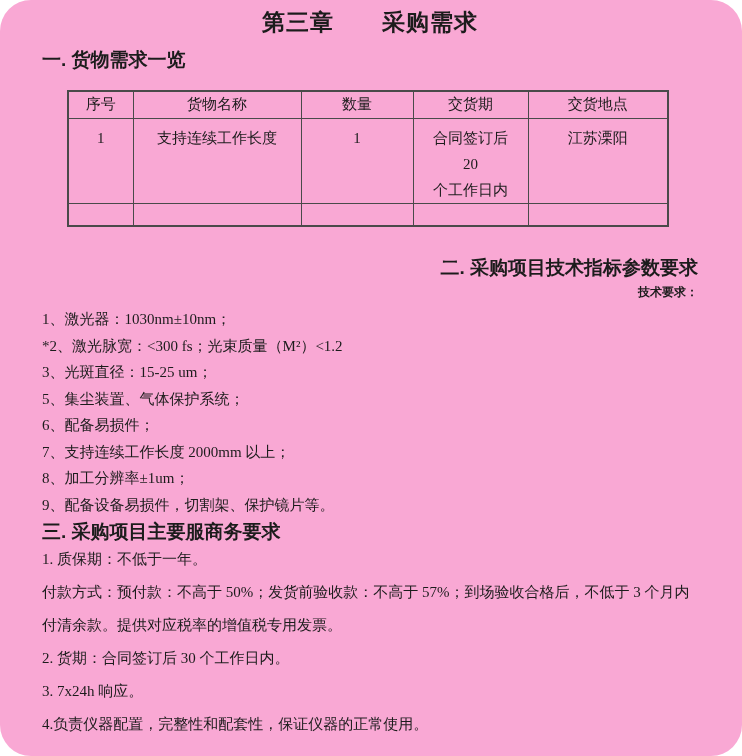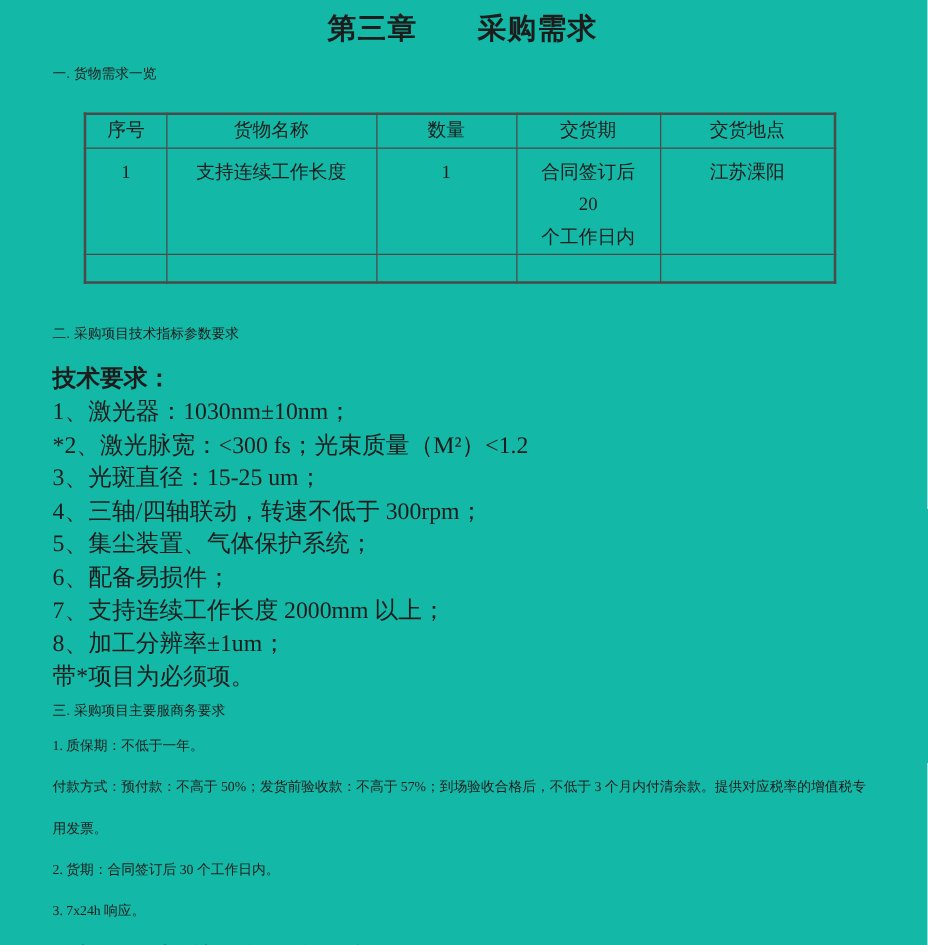--- a/index.html
+++ b/index.html
@@ -13,35 +13,36 @@
     overflow: hidden;
     font-family: "Liberation Serif", "DejaVu Serif", serif;
     color: #1c1c1c;
   }
   .page {
     position: relative;
     width: 742px;
     height: 756px;
     padding: 6px 44px 0 42px;
     box-sizing: border-box;
-    background: #14b8a6;
+    background: #f9a8d4;
+    border-radius: 31px;
   }
   .doc-title {
     text-align: center;
     font-family: "Liberation Sans", "DejaVu Sans", sans-serif;
     font-weight: 700;
     font-size: 23px;
     line-height: 32px;
     letter-spacing: 1px;
     white-space: pre;
   }
   .sec-heading {
     font-family: "Liberation Sans", "DejaVu Sans", sans-serif;
-    font-weight: 400;
-    font-size: 11px;
+    font-weight: 700;
+    font-size: 19px;
     line-height: 21px;
   }
   .sec-heading.first {
     margin-top: 11px;
   }
   .goods-table {
     border-collapse: collapse;
     table-layout: fixed;
     width: 600px;
     margin: 20px 0 0 25px;
@@ -61,35 +62,36 @@
     height: 27px;
     vertical-align: middle;
   }
   .goods-table tbody td {
     vertical-align: top;
     padding-top: 6px;
     line-height: 26px;
   }
   .goods-table tr.row-data td { height: 46px; }
   .goods-table tr.row-empty td { height: 23px; }
-  .sec2-heading { margin-top: 30px; }
+  .sec2-heading { margin-top: 30px; text-align: right; }
   .sub-heading {
     font-family: "Liberation Sans", "DejaVu Sans", sans-serif;
     font-weight: 700;
-    font-size: 19px;
+    font-size: 12px;
     line-height: 27px;
-    margin-top: 12px;
+    margin-top: 1px;
+    text-align: right;
   }
   .tech-list .tech-item {
-    font-size: 19px;
+    font-size: 15px;
     line-height: 26.5px;
   }
   .sec3-heading { margin-top: 3px; }
   .business-list .business-item {
-    font-size: 11px;
+    font-size: 15px;
     line-height: 33px;
   }
   .business-list { margin-top: 1px; }
 </style>
 </head>
 <body>
 
 <div class="page">
 
   <div class="doc-title">第三章　　采购需求</div>
@@ -132,26 +134,25 @@
     </tbody>
   </table>
 
   <div class="sec-heading sec2-heading">二. 采购项目技术指标参数要求</div>
   <div class="sub-heading">技术要求：</div>
 
   <div class="tech-list">
     <div class="tech-item">1、激光器：1030nm±10nm；</div>
     <div class="tech-item">*2、激光脉宽：&lt;300 fs；光束质量（M²）&lt;1.2</div>
     <div class="tech-item">3、光斑直径：15-25 um；</div>
-    <div class="tech-item">4、三轴/四轴联动，转速不低于 300rpm；</div>
     <div class="tech-item">5、集尘装置、气体保护系统；</div>
     <div class="tech-item">6、配备易损件；</div>
     <div class="tech-item">7、支持连续工作长度 2000mm 以上；</div>
     <div class="tech-item">8、加工分辨率±1um；</div>
-    <div class="tech-item">带*项目为必须项。</div>
+    <div class="tech-item">9、配备设备易损件，切割架、保护镜片等。</div>
   </div>
 
   <div class="sec-heading sec3-heading">三. 采购项目主要服商务要求</div>
 
   <div class="business-list">
     <div class="business-item">1. 质保期：不低于一年。</div>
     <div class="business-item">付款方式：预付款：不高于 50%；发货前验收款：不高于 57%；到场验收合格后，不低于 3 个月内付清余款。提供对应税率的增值税专用发票。</div>
     <div class="business-item">2. 货期：合同签订后 30 个工作日内。</div>
     <div class="business-item">3. 7x24h 响应。</div>
     <div class="business-item">4.负责仪器配置，完整性和配套性，保证仪器的正常使用。</div>

